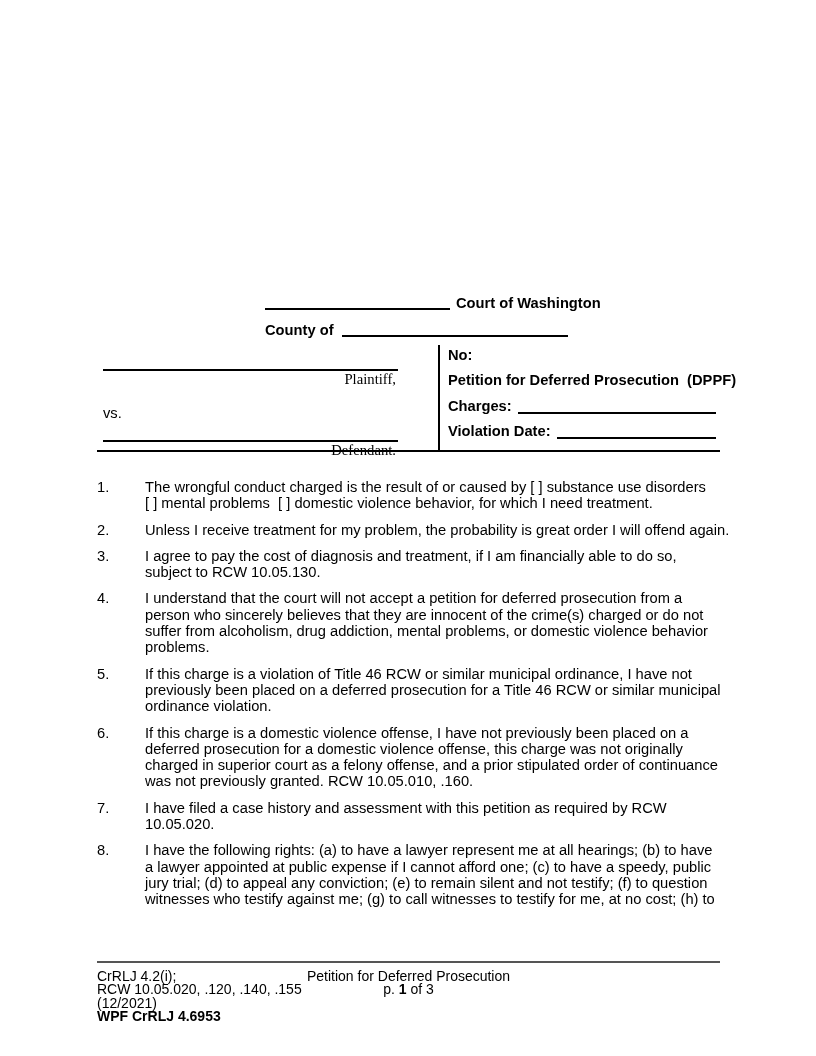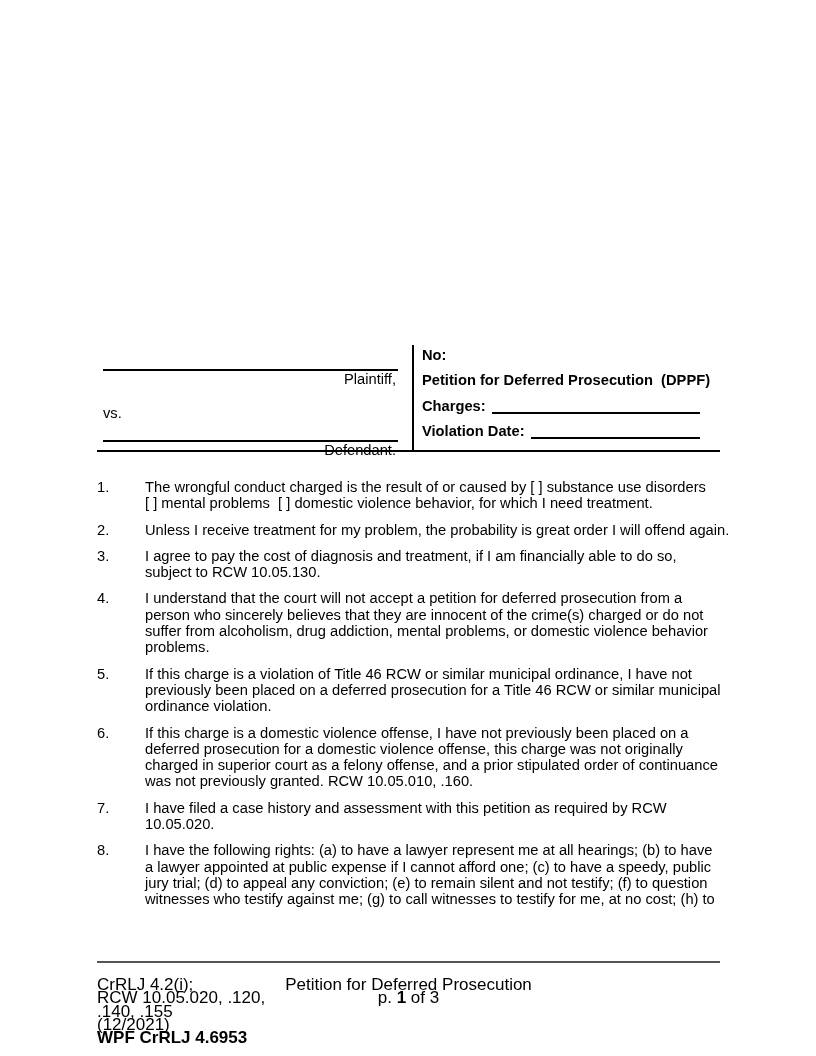--- a/index.html
+++ b/index.html
@@ -53,31 +53,33 @@
     padding-left: 6px;
   }
   .cap-blank-1 {
     height: 26px;
     border-bottom: 2px solid #000;
     margin-right: 14px;
   }
   .party-label {
     text-align: right;
     padding-right: 16px;
+    font-family: Liberation Serif, serif;
   }
   .vs-label { margin-top: 18px; }
   .cap-blank-2 {
     height: 20px;
     border-bottom: 2px solid #000;
     margin-right: 14px;
   }
   .caption-right {
     flex: 1;
     border-left: 2px solid #000;
     padding: 2px 0 0 8px;
+    margin-left: 26px;
   }
   .cap-row {
     margin-bottom: 9px;
     display: flex;
     align-items: flex-end;
     font-weight: bold;
   }
   .fill-line {
     flex: 1;
     border-bottom: 2px solid #000;
@@ -105,34 +107,42 @@
     flex: 1;
   }
 
   
   .doc-footer {
     position: absolute;
     left: 97px;
     top: 961px;
     width: 623px;
     border-top: 2px solid #555;
-    padding-top: 15px;
-    display: flex;
-    font-size: 17px;
+    padding-top: 7px;
+    display: flex;
+    font-size: 14px;
     line-height: 13.3px;
   }
   .footer-left { flex: 1; }
   .footer-center { flex: 0 0 auto; text-align: center; }
   .footer-right { flex: 1; }
 </style>
 </head>
 <body>
 
 <div class="page">
 
+  <div class="doc-header">
+    <div class="court-row">
+      <span class="blank-line court-blank"></span><span class="bold">Court of Washington</span>
+    </div>
+    <div class="county-row">
+      <span class="bold">County of</span><span class="blank-line county-blank"></span>
+    </div>
+  </div>
 
   <div class="caption">
     <div class="caption-left">
       <div class="cap-blank-1"></div>
       <div class="party-label">Plaintiff,</div>
       <div class="vs-label">vs.</div>
       <div class="cap-blank-2"></div>
       <div class="party-label">Defendant.</div>
     </div>
     <div class="caption-right">

